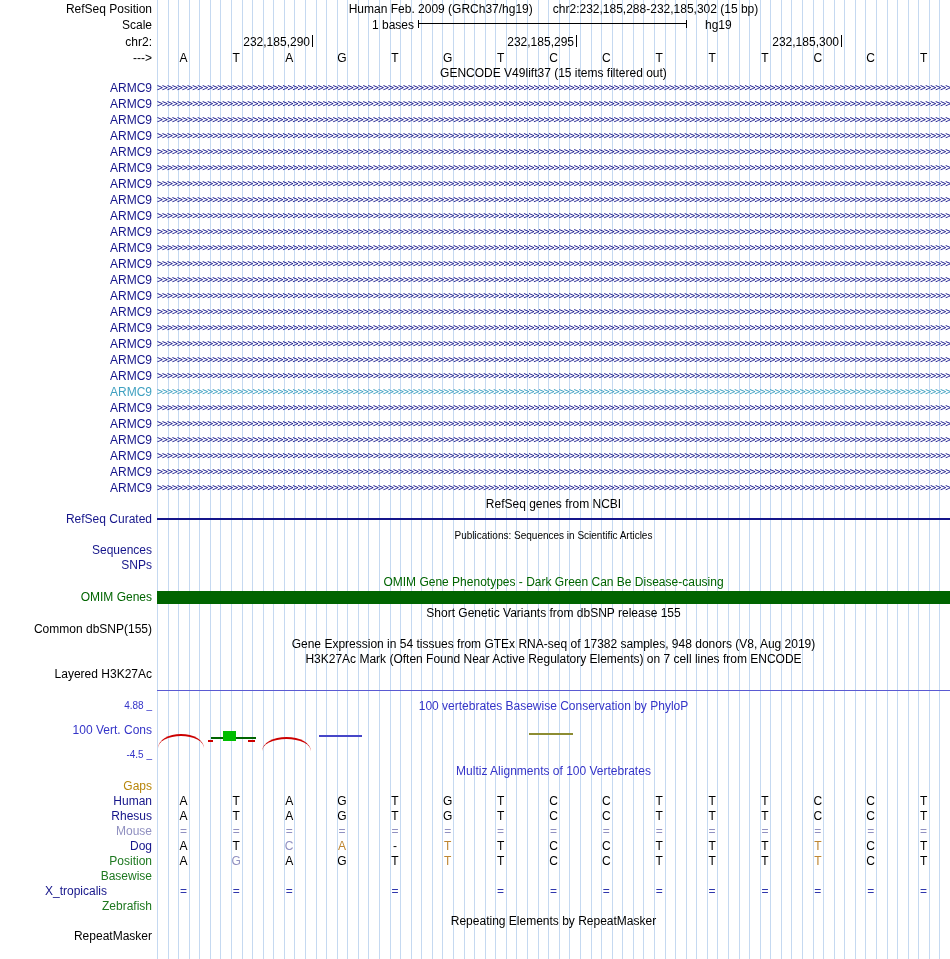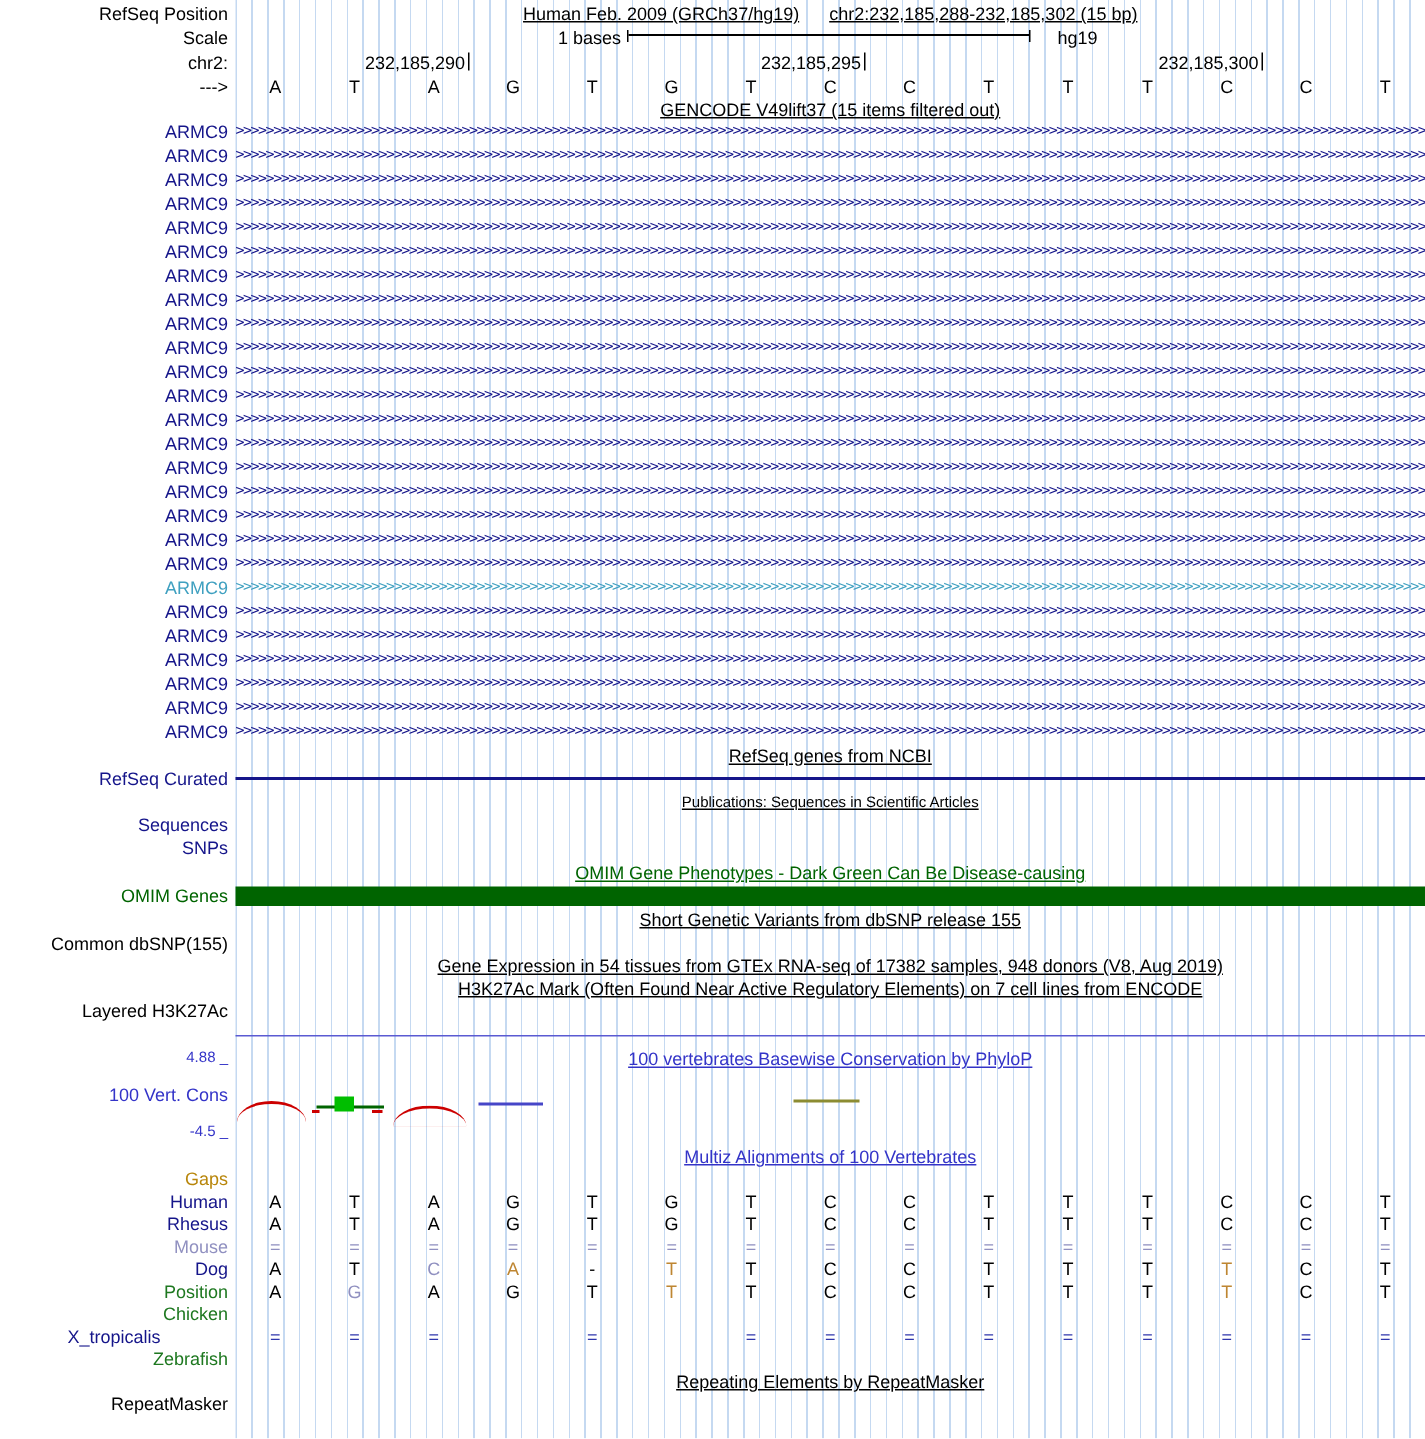--- a/index.html
+++ b/index.html
@@ -5,21 +5,21 @@
   html,body { margin:0; padding:0; background:#fff; }
   #browser {
     position:relative; width:950px; height:959px; background:#fff; overflow:hidden;
     font-family:"Liberation Sans", sans-serif; font-size:12px; color:#000;
   }
   #grid {
     position:absolute; left:157px; top:0; width:793px; height:959px;
     background:repeating-linear-gradient(to right, #C5D9F1 0, #C5D9F1 1px, transparent 1px, transparent 10.5733px);
   }
   .lbl { position:absolute; left:0; width:152px; height:14px; line-height:14px; text-align:right; white-space:nowrap; }
-  .ctr { position:absolute; left:157px; width:793px; height:14px; line-height:14px; text-align:center; white-space:nowrap;text-decoration:underline; }
+  .ctr { position:absolute; left:157px; width:793px; height:14px; line-height:14px; text-align:center; white-space:nowrap; }
   .fs10 { font-size:10px; }
   #scale-bar {
     position:absolute; left:418px; top:20px; width:267px; height:8px;
     border-left:1px solid #000; border-right:1px solid #000;
     background:linear-gradient(to bottom, transparent 3px, #000 3px, #000 4px, transparent 4px);
   }
   #scale-value { position:absolute; left:157px; top:18px; width:257px; height:14px; line-height:14px; text-align:right; }
   #assembly { position:absolute; left:692px; top:18px; height:14px; line-height:14px;padding-left:13px; }
   .hline { position:absolute; left:157px; width:793px; }
   #title-pos { margin-left:20px; }
@@ -230,21 +230,21 @@
     <div style="position: absolute; left: 421.333px; top: 854px; width: 52.8667px; height: 14px; line-height: 14px; text-align: center; color: rgb(190, 134, 50);">T</div>
     <div style="position: absolute; left: 474.2px; top: 854px; width: 52.8667px; height: 14px; line-height: 14px; text-align: center; color: rgb(0, 0, 0);">T</div>
     <div style="position: absolute; left: 527.067px; top: 854px; width: 52.8667px; height: 14px; line-height: 14px; text-align: center; color: rgb(0, 0, 0);">C</div>
     <div style="position: absolute; left: 579.933px; top: 854px; width: 52.8667px; height: 14px; line-height: 14px; text-align: center; color: rgb(0, 0, 0);">C</div>
     <div style="position: absolute; left: 632.8px; top: 854px; width: 52.8667px; height: 14px; line-height: 14px; text-align: center; color: rgb(0, 0, 0);">T</div>
     <div style="position: absolute; left: 685.667px; top: 854px; width: 52.8667px; height: 14px; line-height: 14px; text-align: center; color: rgb(0, 0, 0);">T</div>
     <div style="position: absolute; left: 738.533px; top: 854px; width: 52.8667px; height: 14px; line-height: 14px; text-align: center; color: rgb(0, 0, 0);">T</div>
     <div style="position: absolute; left: 791.4px; top: 854px; width: 52.8667px; height: 14px; line-height: 14px; text-align: center; color: rgb(190, 134, 50);">T</div>
     <div style="position: absolute; left: 844.267px; top: 854px; width: 52.8667px; height: 14px; line-height: 14px; text-align: center; color: rgb(0, 0, 0);">C</div>
     <div style="position: absolute; left: 897.133px; top: 854px; width: 52.8667px; height: 14px; line-height: 14px; text-align: center; color: rgb(0, 0, 0);">T</div>
-    <div style="position: absolute; left: 0px; top: 869px; width: 152px; height: 14px; line-height: 14px; text-align: right; color: rgb(30, 120, 32);">Chicken</div>
+    <div style="position: absolute; left: 0px; top: 869px; width: 152px; height: 14px; line-height: 14px; text-align: right; color: rgb(30, 120, 32);">Basewise</div>
     <div style="position: absolute; left: 0px; top: 884px; width: 152px; height: 14px; line-height: 14px; text-align: center; color: rgb(21, 21, 138);">X_tropicalis</div>
     <div style="position: absolute; left: 157px; top: 884px; width: 52.8667px; height: 14px; line-height: 14px; text-align: center; color: rgb(47, 54, 172);">=</div>
     <div style="position: absolute; left: 209.867px; top: 884px; width: 52.8667px; height: 14px; line-height: 14px; text-align: center; color: rgb(47, 54, 172);">=</div>
     <div style="position: absolute; left: 262.733px; top: 884px; width: 52.8667px; height: 14px; line-height: 14px; text-align: center; color: rgb(47, 54, 172);">=</div>
     <div style="position: absolute; left: 368.467px; top: 884px; width: 52.8667px; height: 14px; line-height: 14px; text-align: center; color: rgb(47, 54, 172);">=</div>
     <div style="position: absolute; left: 474.2px; top: 884px; width: 52.8667px; height: 14px; line-height: 14px; text-align: center; color: rgb(47, 54, 172);">=</div>
     <div style="position: absolute; left: 527.067px; top: 884px; width: 52.8667px; height: 14px; line-height: 14px; text-align: center; color: rgb(47, 54, 172);">=</div>
     <div style="position: absolute; left: 579.933px; top: 884px; width: 52.8667px; height: 14px; line-height: 14px; text-align: center; color: rgb(47, 54, 172);">=</div>
     <div style="position: absolute; left: 632.8px; top: 884px; width: 52.8667px; height: 14px; line-height: 14px; text-align: center; color: rgb(47, 54, 172);">=</div>
     <div style="position: absolute; left: 685.667px; top: 884px; width: 52.8667px; height: 14px; line-height: 14px; text-align: center; color: rgb(47, 54, 172);">=</div>

